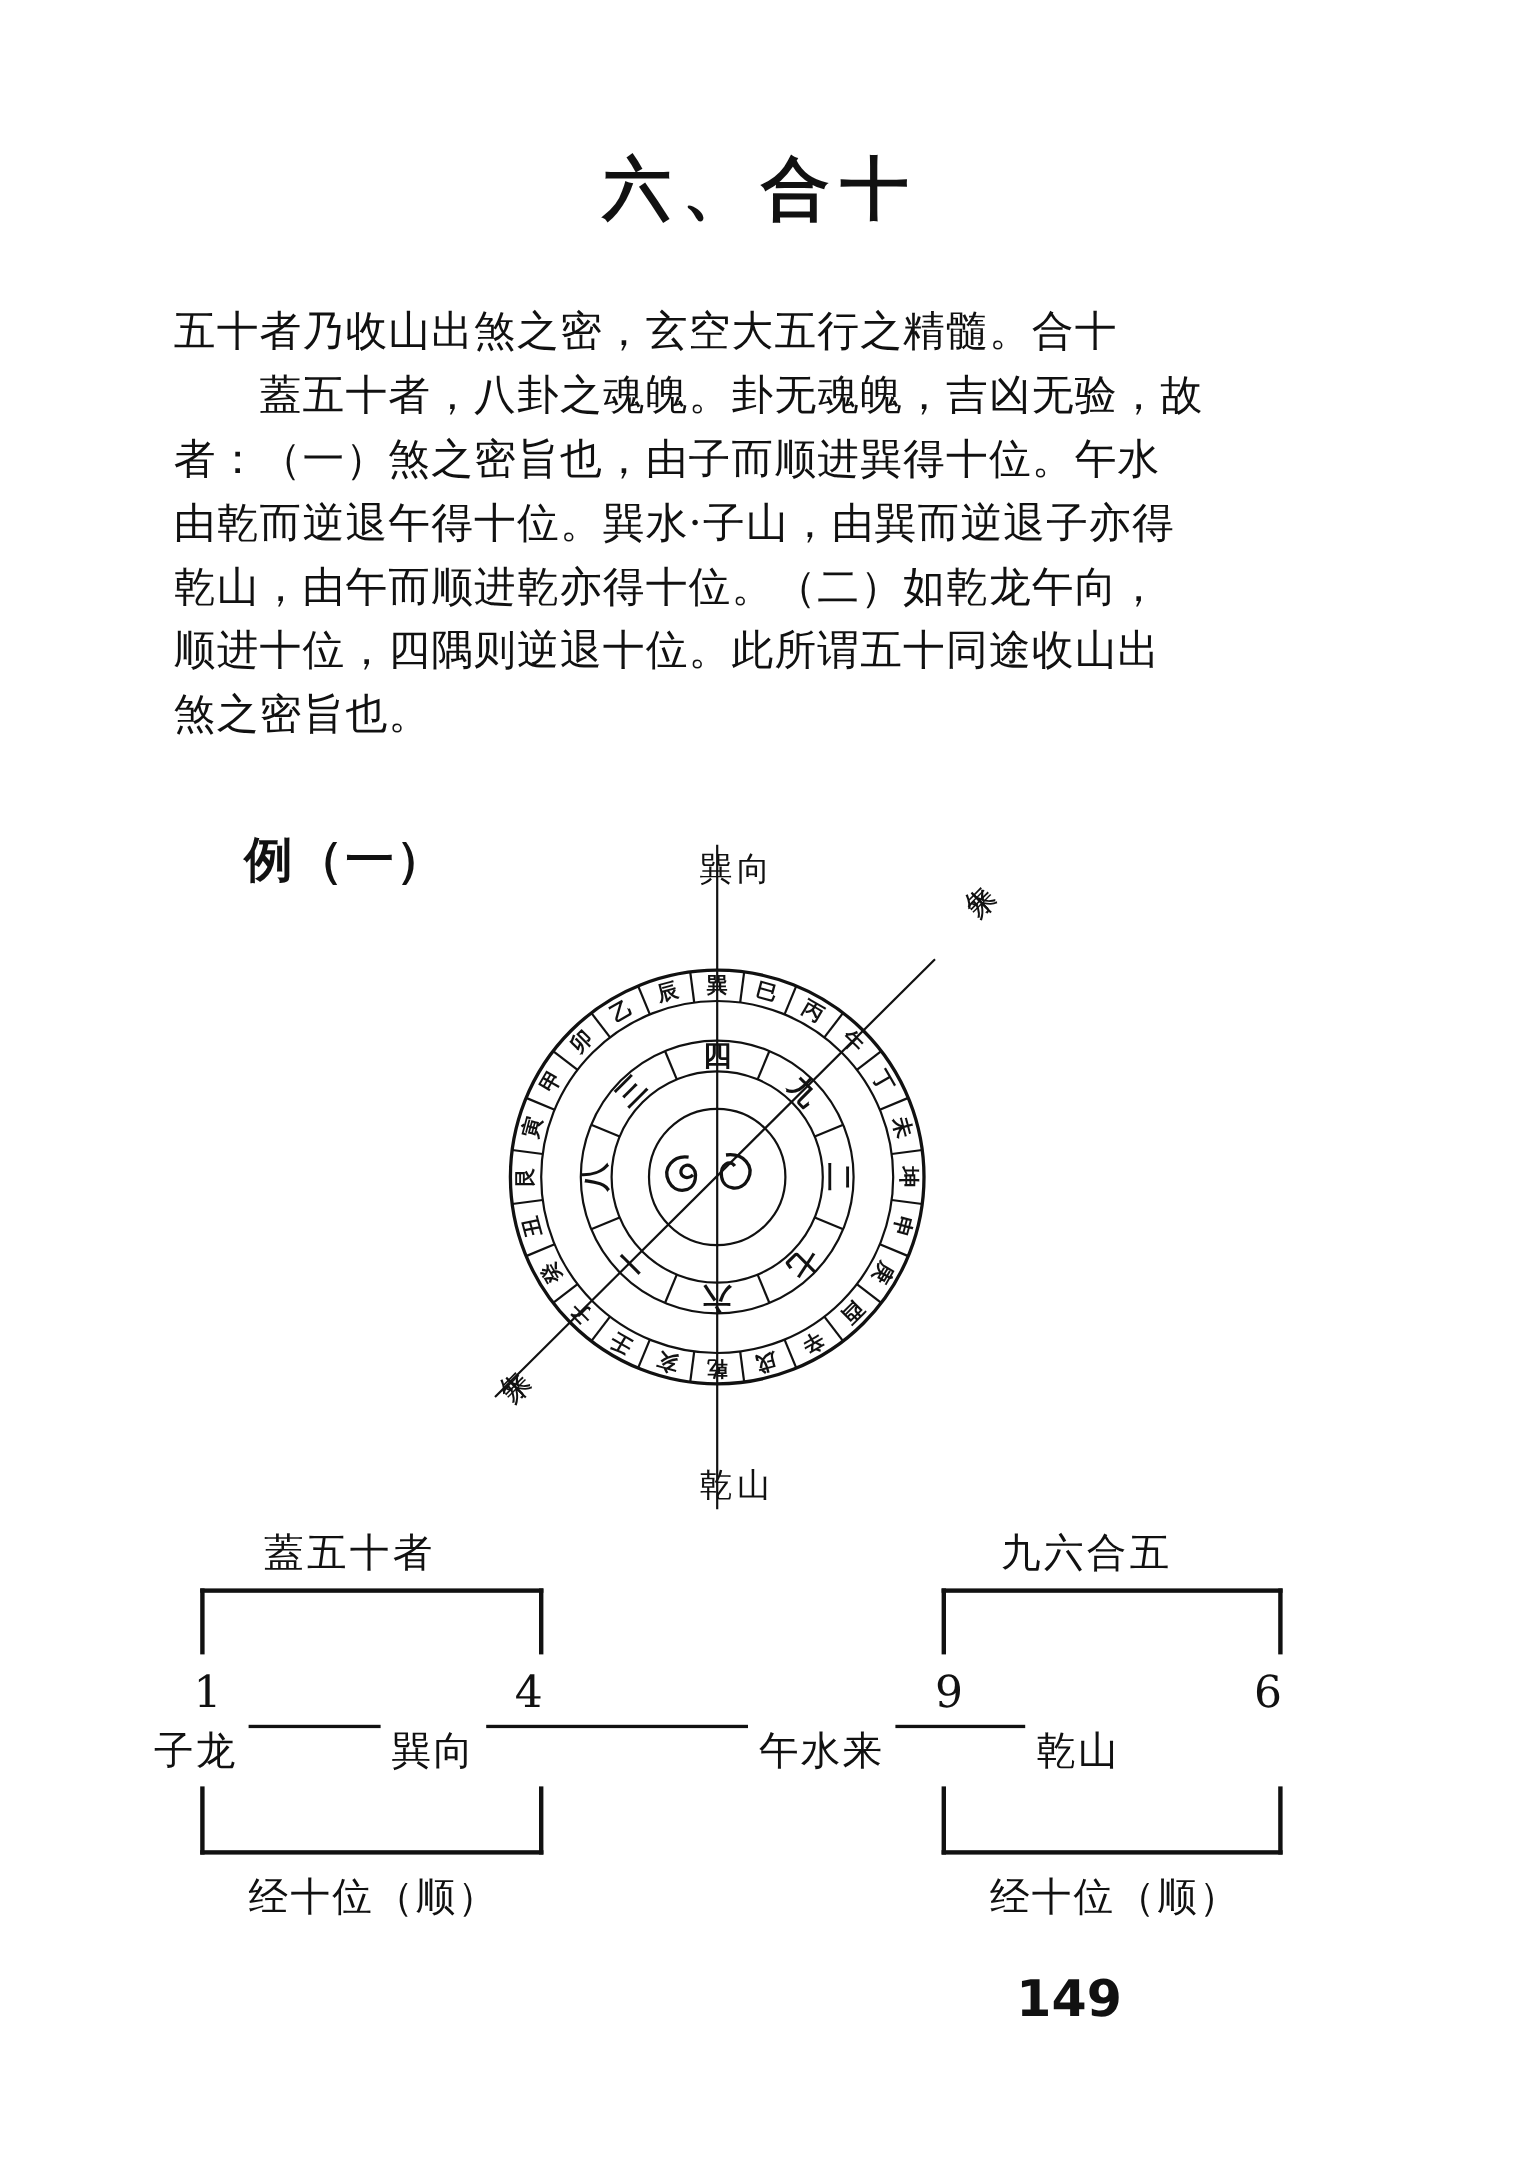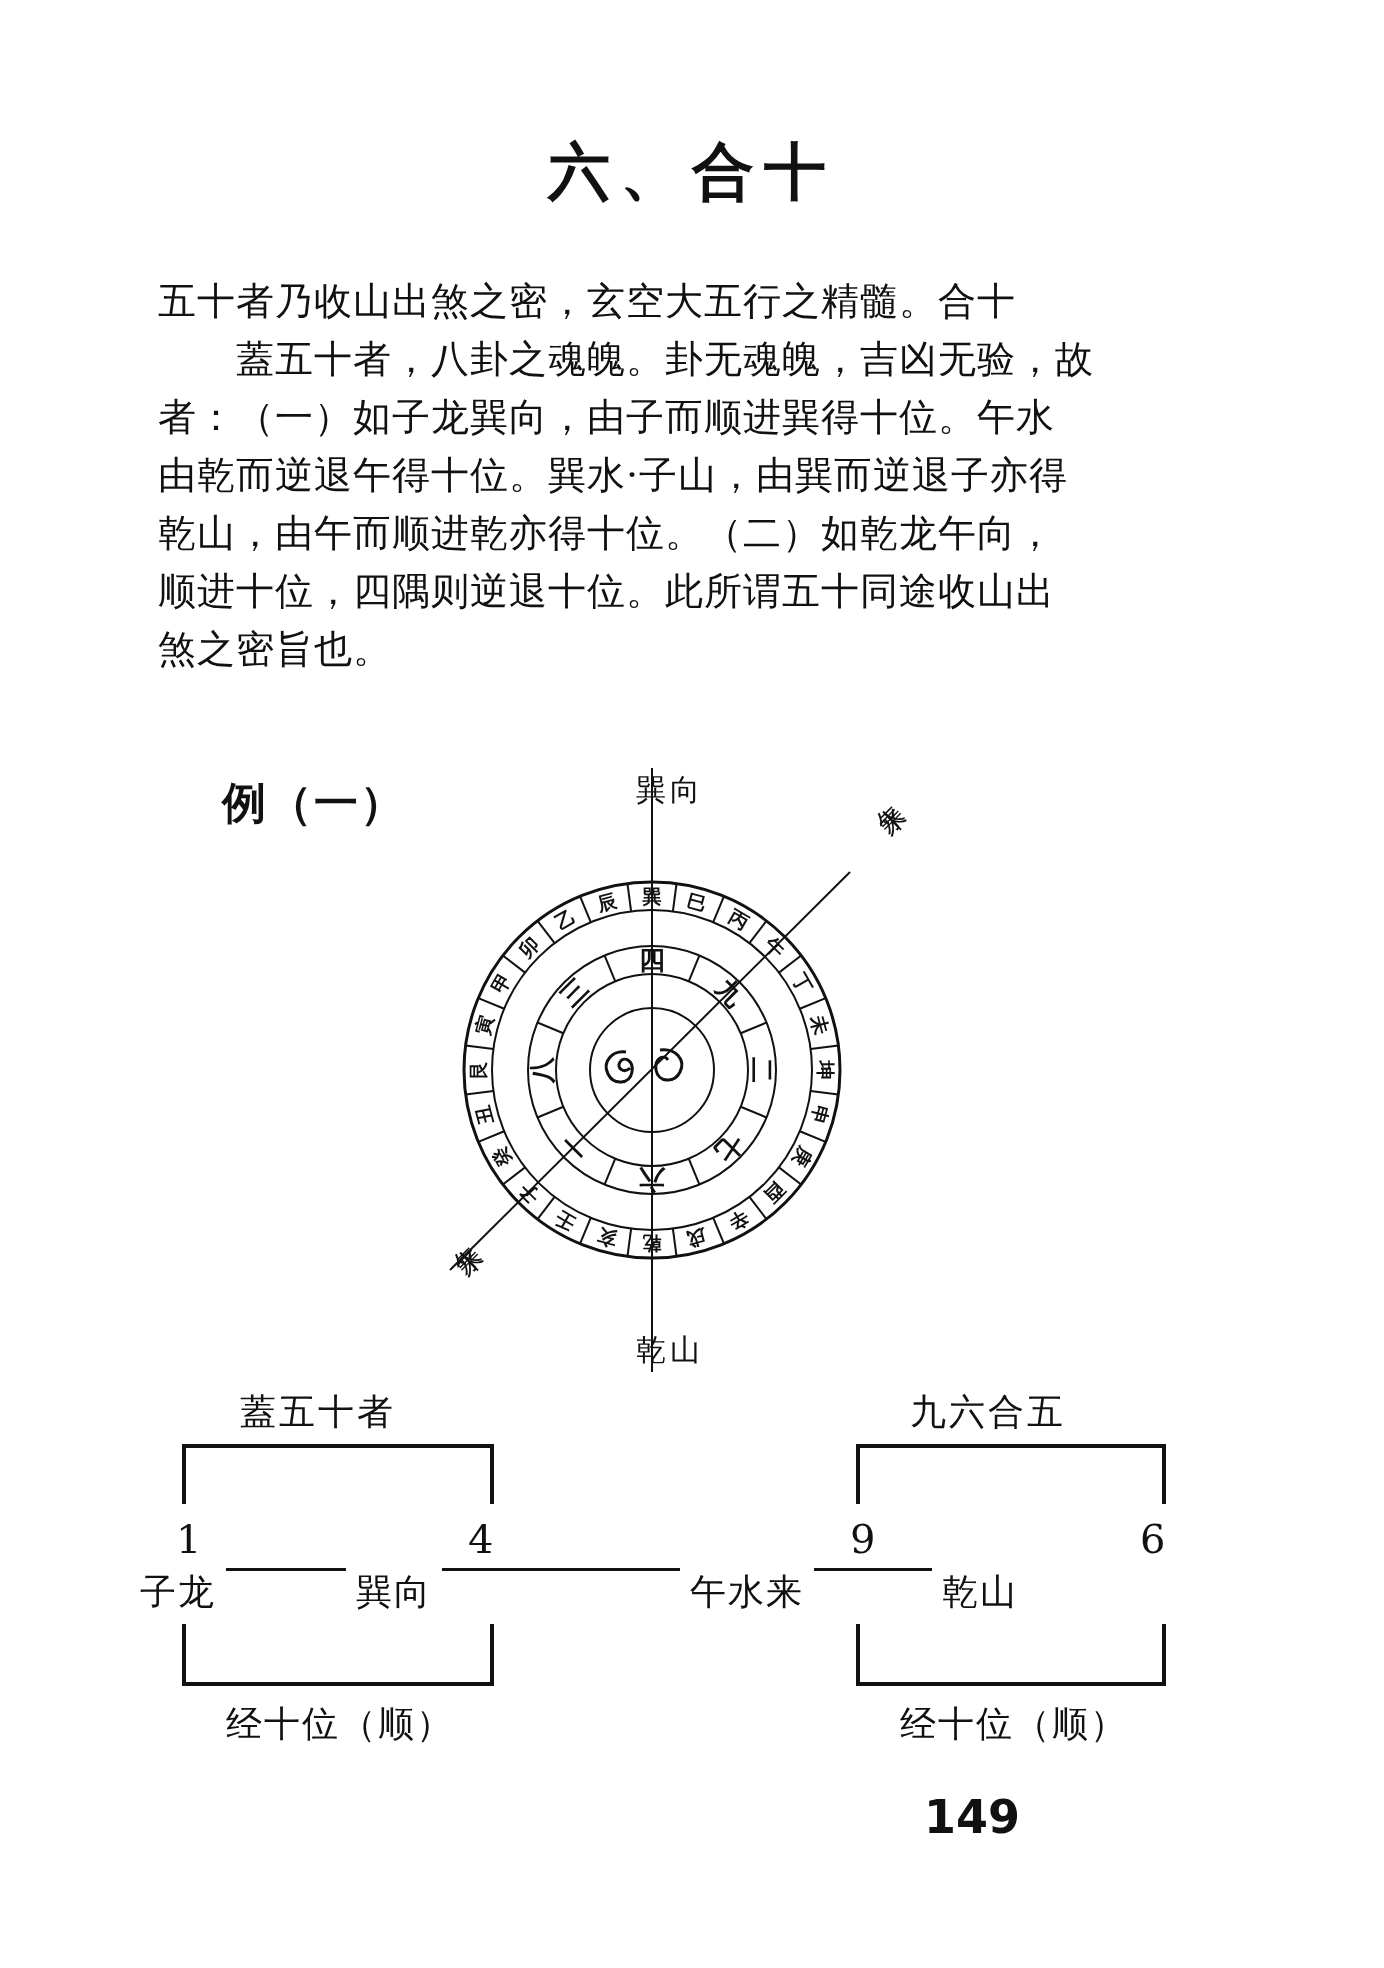--- a/index.html
+++ b/index.html
@@ -47,21 +47,20 @@
 
   
   .example-label {
     position: absolute;
     top: 752px;
     left: 222px;
     font-size: 44px;
     font-weight: bold;
     font-family: "DejaVu Serif", "Liberation Serif", serif;
     letter-spacing: 2px;
-    margin-top: 22px;
   }
 
   
   #figure {
     position: absolute;
     left: 330px;
     top: 760px;
     width: 740px;
     height: 620px;
   }
@@ -186,21 +185,21 @@
 </head>
 <body>
 
 <div id="page">
 
   <div class="title">六、合十</div>
 
   <div class="body-text">
     <span class="ln">五十者乃收山出煞之密，玄空大五行之精髓。合十</span>
     <span class="ln">　　蓋五十者，八卦之魂魄。卦无魂魄，吉凶无验，故</span>
-    <span class="ln">者：（一）如子龙巽向，由子而顺进巽得十位。午水</span>
+    <span class="ln">者：（一）煞之密旨也，由子而顺进巽得十位。午水</span>
     <span class="ln">由乾而逆退午得十位。巽水·子山，由巽而逆退子亦得</span>
     <span class="ln">乾山，由午而顺进乾亦得十位。（二）如乾龙午向，</span>
     <span class="ln">顺进十位，四隅则逆退十位。此所谓五十同途收山出</span>
     <span class="ln">煞之密旨也。</span>
   </div>
 
   <div class="example-label">例（一）</div>
 
   <div id="figure">
     <svg width="740" height="620" viewBox="0 0 740 620">

